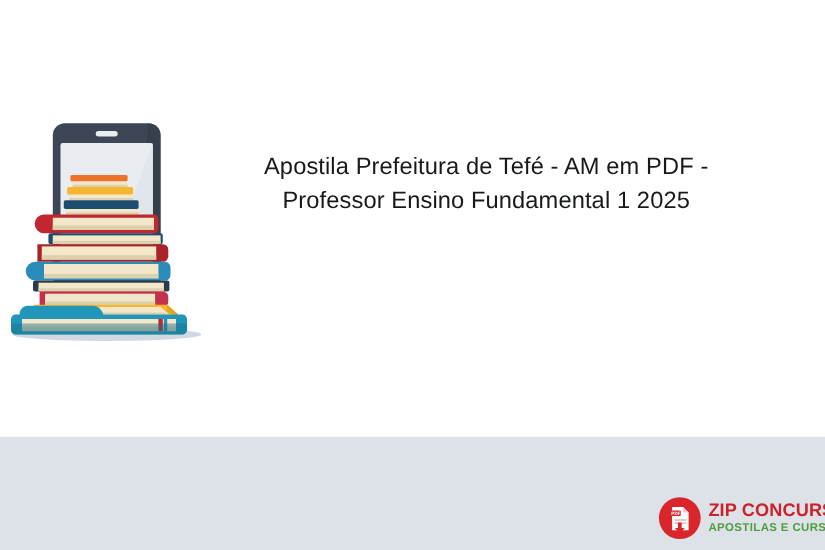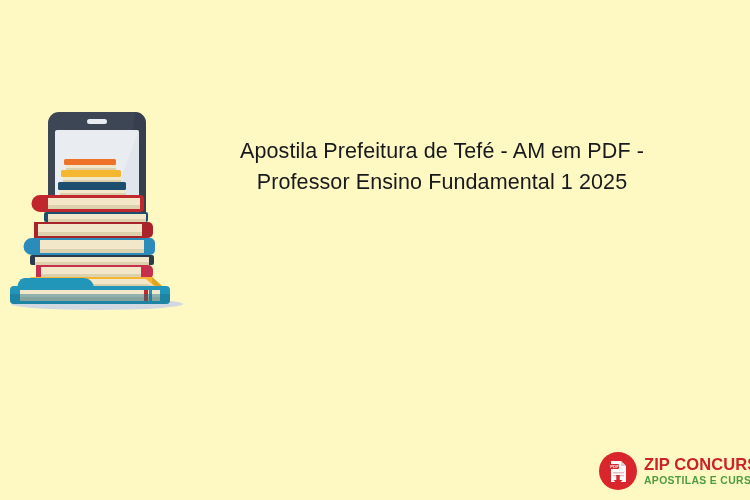--- a/index.html
+++ b/index.html
@@ -9,22 +9,22 @@
   body {
     width: 750px;
     height: 500px;
     background: #dde2e9;
     font-family: "Liberation Sans", sans-serif;
     overflow: hidden;
   }
   .page {
     position: relative;
     width: 750px;
-    height: 500px;
-    background: #fef9c3;
+    height: 397px;
+    background: #ffffff;
   }
 
   
   .illustration {
     position: absolute;
     left: 8px;
     top: 108px;
     width: 178px;
     height: 205px;
   }

